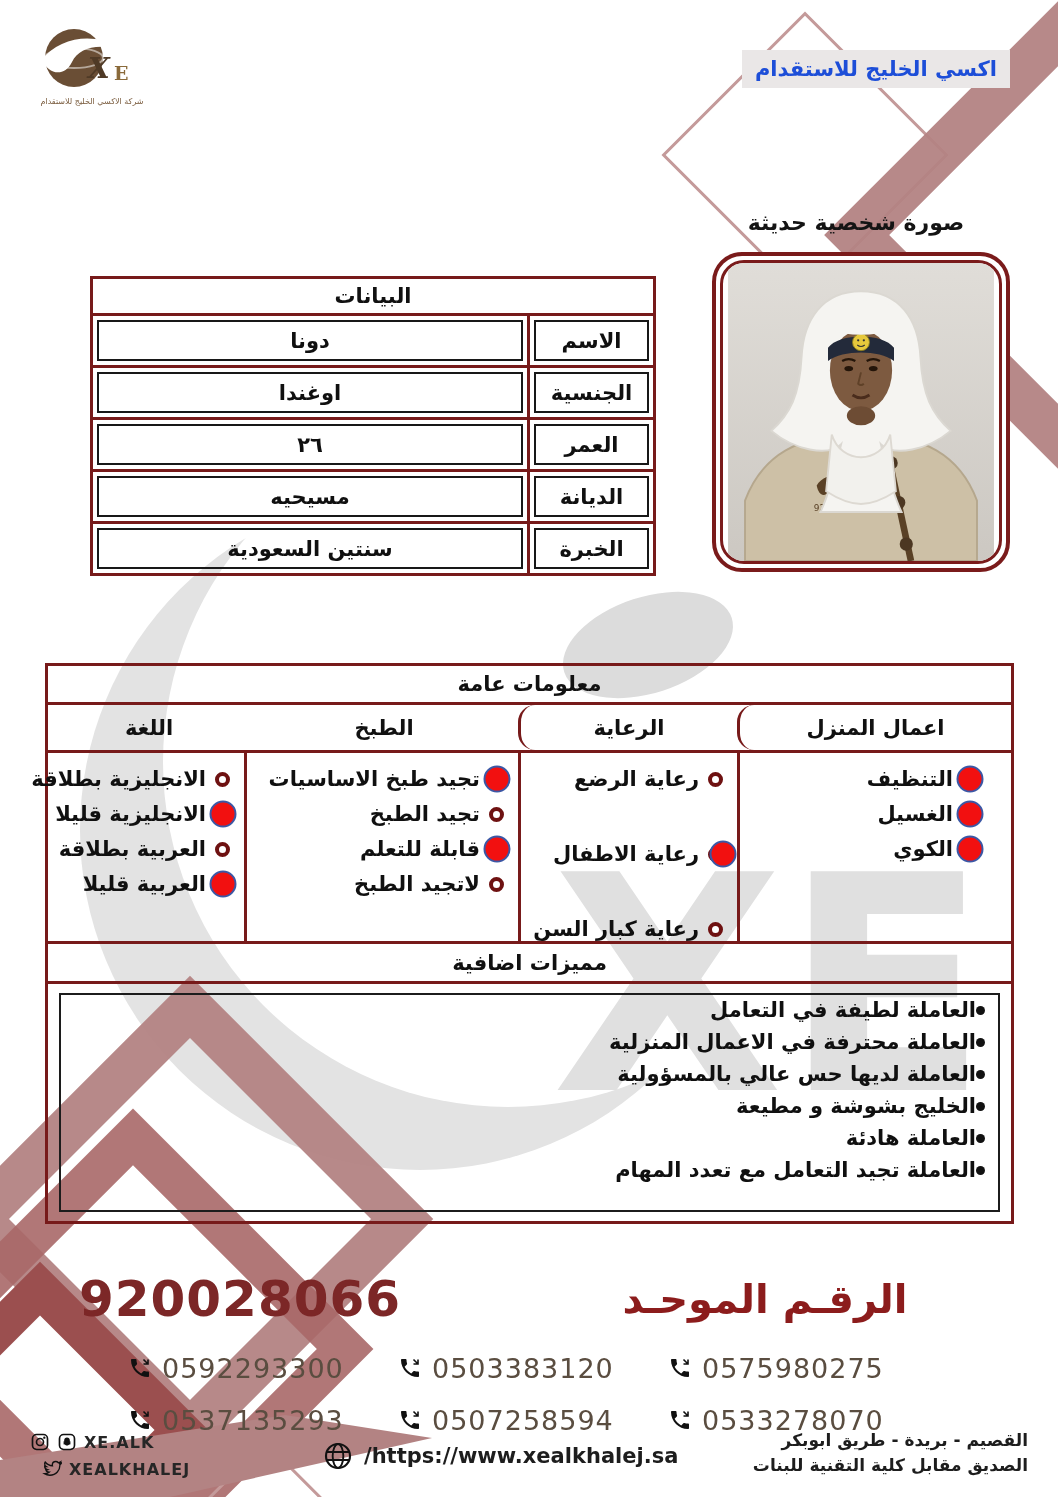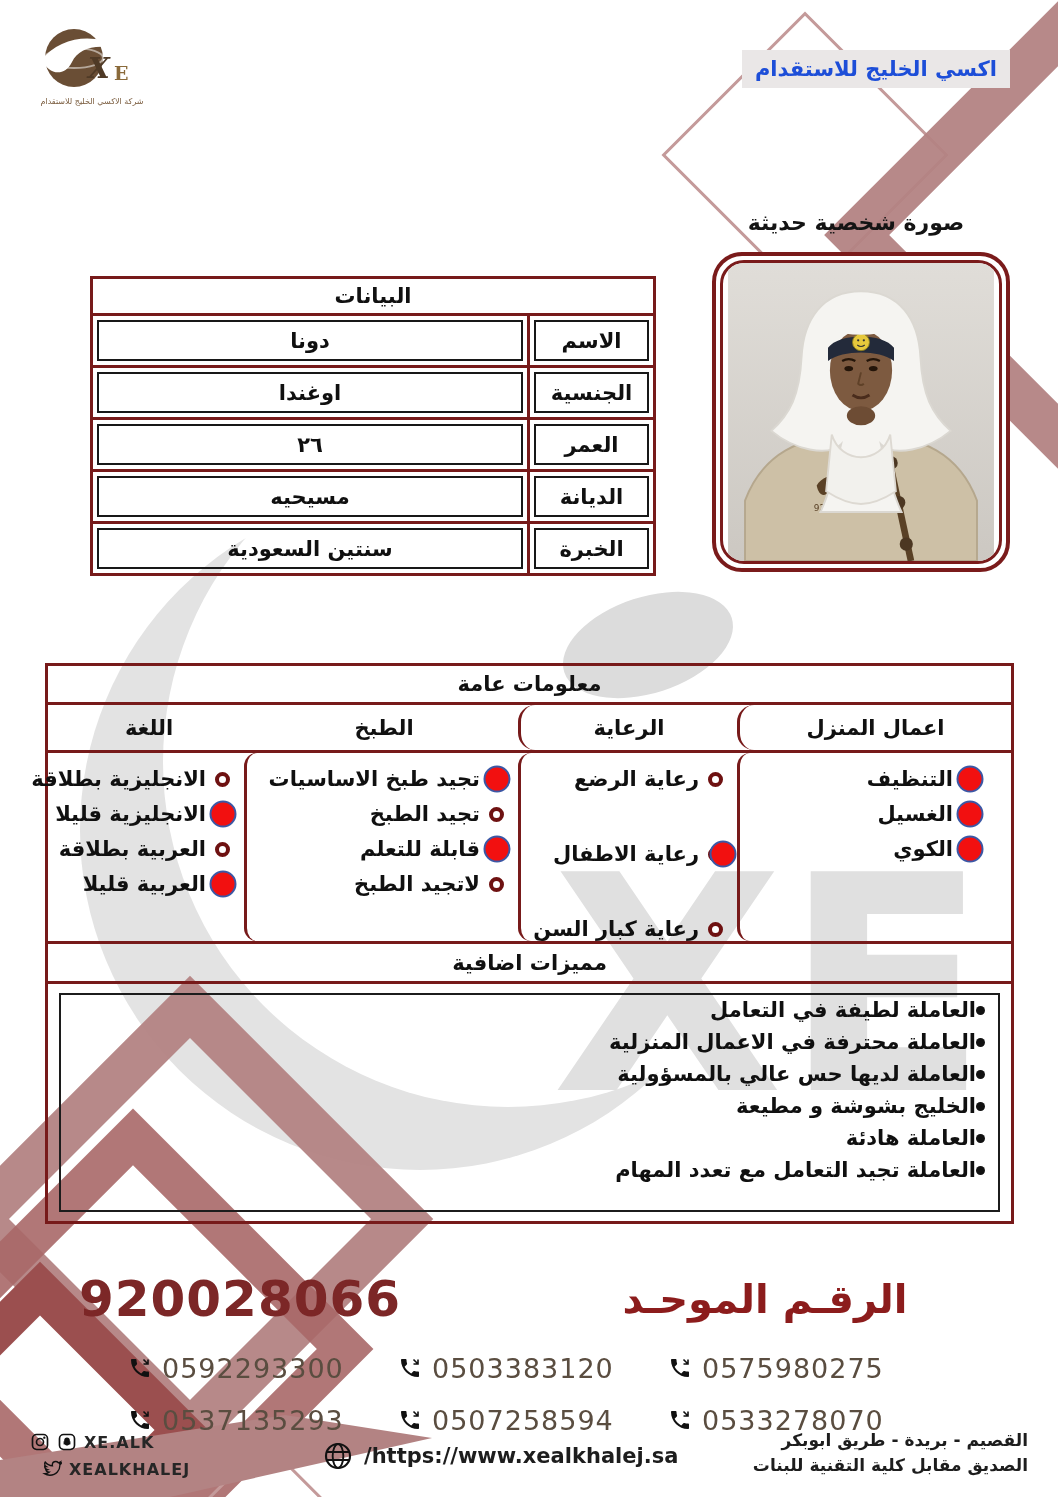--- a/index.html
+++ b/index.html
@@ -44,21 +44,21 @@
               font-size:21px;font-weight:700;}
   .info-head{display:flex;height:45px;border-bottom:3px solid #771a1a;}
   .ih{box-sizing:border-box;display:flex;align-items:center;justify-content:center;
       font-size:21px;font-weight:700;border-radius:17px;}
   .ih.c0{width:274px;border-left:3px solid #771a1a;}
   .ih.c1{width:219px;border-left:3px solid #771a1a;}
   .ih.merged{width:470px;direction:ltr;}
   .ih.merged .seg-lang{width:202px;text-align:center;}
   .ih.merged .seg-cook{width:268px;text-align:center;}
   .info-body{display:flex;height:188px;border-bottom:3px solid #771a1a;}
-  .info-cell{box-sizing:border-box;padding-top:14px;display:flex;flex-direction:column;gap:11px;border-radius:13px;}
+  .info-cell{box-sizing:border-box;padding-top:14px;display:flex;flex-direction:column;gap:11px;}
   .info-cell.c0{width:274px;border-left:3px solid #771a1a;padding-left:0;}
   .info-cell.c1{width:219px;border-left:3px solid #771a1a;justify-content:space-between;}
   .info-cell.c2{width:274px;border-left:3px solid #771a1a;}
   .info-cell.c3{width:196px;}
   .opt{display:flex;align-items:center;gap:9px;padding-right:14px;}
   .info-cell.c0 .opt{padding-right:34px;}
   .opt-label{font-size:21px;font-weight:700;color:#101010;white-space:nowrap;}
   .radio{position:relative;width:15px;height:15px;border:4px solid #6e1111;border-radius:50%;
          background:#fff;flex:none;box-sizing:border-box;}
   .disc{position:absolute;left:50%;top:50%;transform:translate(-50%,-50%);width:27px;height:27px;

